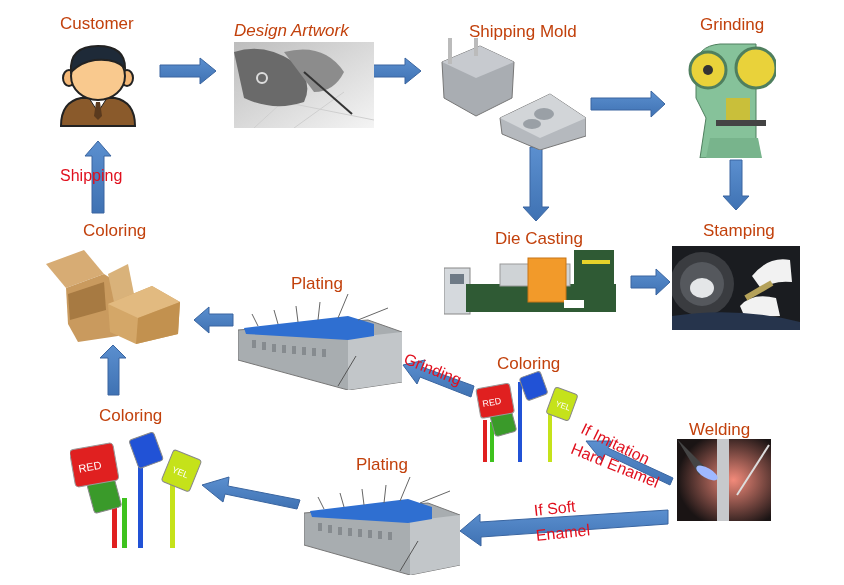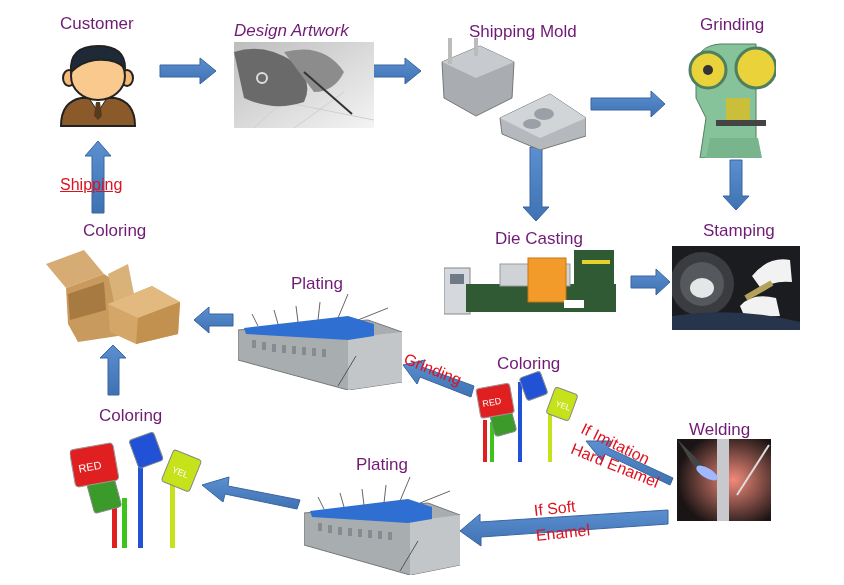--- a/index.html
+++ b/index.html
@@ -1,18 +1,18 @@
 <!DOCTYPE html>
 <html><head>
 <meta charset="utf-8">
 <style>
   html, body { margin: 0; padding: 0; background: #ffffff; }
   body { width: 844px; height: 585px; position: relative; overflow: hidden;
          font-family: "Liberation Sans", "DejaVu Sans", sans-serif; }
-  .lbl { position: absolute; font-size: 17px; color: #701a75; white-space: nowrap; }
+  .lbl { position: absolute; font-size: 17px; color: #c2410c; white-space: nowrap; }
   .red { position: absolute; font-size: 16px; color: #e0101e; white-space: nowrap; }
   .pic { position: absolute; }
   svg { display: block; }
   #arrows { position: absolute; left: 0; top: 0; }
 </style>
 </head>
 <body>
 
 <svg id="arrows" width="844" height="585">
   <defs>
@@ -262,18 +262,18 @@
     <g transform="rotate(-15 36 66)">
         <rect x="20" y="52" width="28" height="30" rx="3" fill="#3a9a2a" stroke="#888" stroke-width="1"></rect>
       </g>
     <g transform="rotate(-10 24 36)">
         <rect x="2" y="18" width="44" height="38" rx="4" fill="#e02020" stroke="#999" stroke-width="1"></rect>
       <text x="8" y="42" font-size="11" fill="#fff">RED</text>
       </g>
   </svg>
 </div>
 
-<div class="red" style="left:60px; top:176px;text-decoration:underline;">Shipping</div>
+<div class="red" style="left:60px; top:167px;">Shipping</div>
 <div class="red" style="left:408px; top:350px; transform: rotate(22deg); transform-origin: left top;">Grinding</div>
 <div class="red" style="left:586px; top:420px; transform: rotate(26deg); transform-origin: left top;">If Imitation</div>
 <div class="red" style="left:575px; top:440px; transform: rotate(22deg); transform-origin: left top;">Hard Enamel</div>
 <div class="red" style="left:533px; top:502px; transform: rotate(-6deg); transform-origin: left top;">If Soft</div>
 <div class="red" style="left:535px; top:527px; transform: rotate(-6deg); transform-origin: left top;">Enamel</div>
 
 </body></html>

